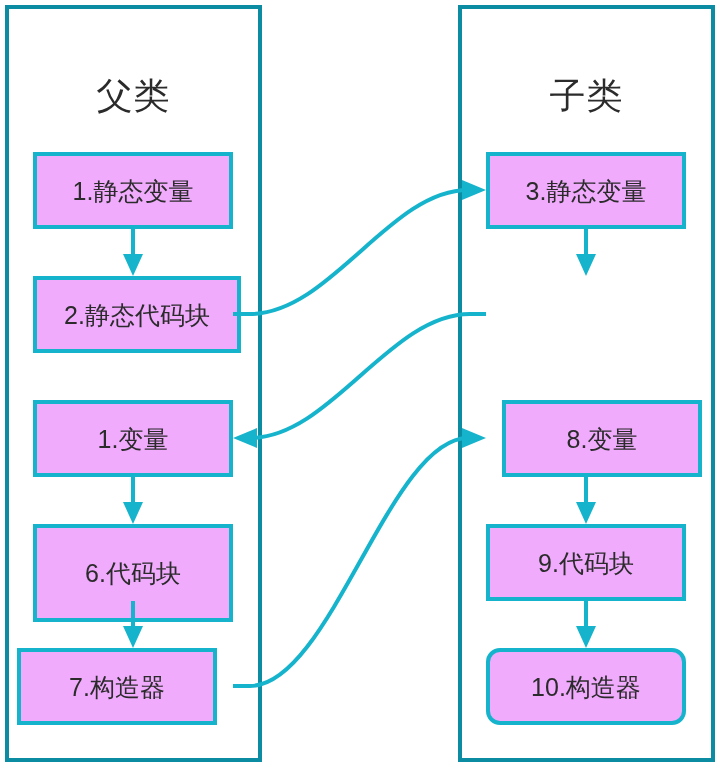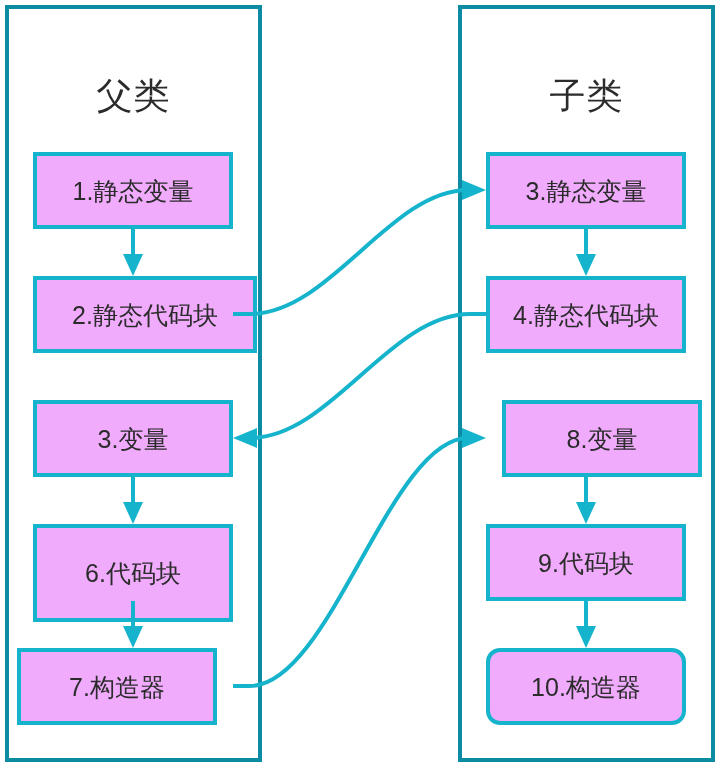--- a/index.html
+++ b/index.html
@@ -74,47 +74,44 @@
 <div id="stage">
 
   <div class="panel" style="left:5px; top:5px; width:257px; height:757px;"></div>
 
   <div class="panel-title" style="left:5px; top:78px; width:257px;">父类</div>
 
   <div class="node" style="left:33px; top:152px; width:200px; height:77px;">
     <span class="node-label">1.静态变量</span>
   </div>
 
-  <div class="node" style="left:33px; top:276px; width:224px; height:77px;">
+  <div class="node" style="left:33px; top:276px; width:208px; height:77px;">
     <span class="node-label">2.静态代码块</span>
   </div>
 
   <div class="node" style="left:33px; top:400px; width:200px; height:77px;">
-    <span class="node-label">3.变量</span>
+    <span class="node-label">1.变量</span>
   </div>
 
   <div class="node" style="left:33px; top:524px; width:200px; height:98px;">
     <span class="node-label">6.代码块</span>
   </div>
 
   <div class="node" style="left:17px; top:648px; width:200px; height:77px;">
     <span class="node-label">7.构造器</span>
   </div>
 
   <div class="panel" style="left:458px; top:5px; width:257px; height:757px;"></div>
 
   <div class="panel-title" style="left:458px; top:78px; width:257px;">子类</div>
 
   <div class="node" style="left:486px; top:152px; width:200px; height:77px;">
     <span class="node-label">3.静态变量</span>
   </div>
 
-  <div class="node" style="left:486px; top:276px; width:200px; height:77px;">
-    <span class="node-label">4.静态代码块</span>
-  </div>
 
   <div class="node" style="left:502px; top:400px; width:200px; height:77px;">
     <span class="node-label">8.变量</span>
   </div>
 
   <div class="node" style="left:486px; top:524px; width:200px; height:77px;">
     <span class="node-label">9.代码块</span>
   </div>
 
   <div class="node" style="left:486px; top:648px; width:200px; height:77px;border-radius:14px;">

